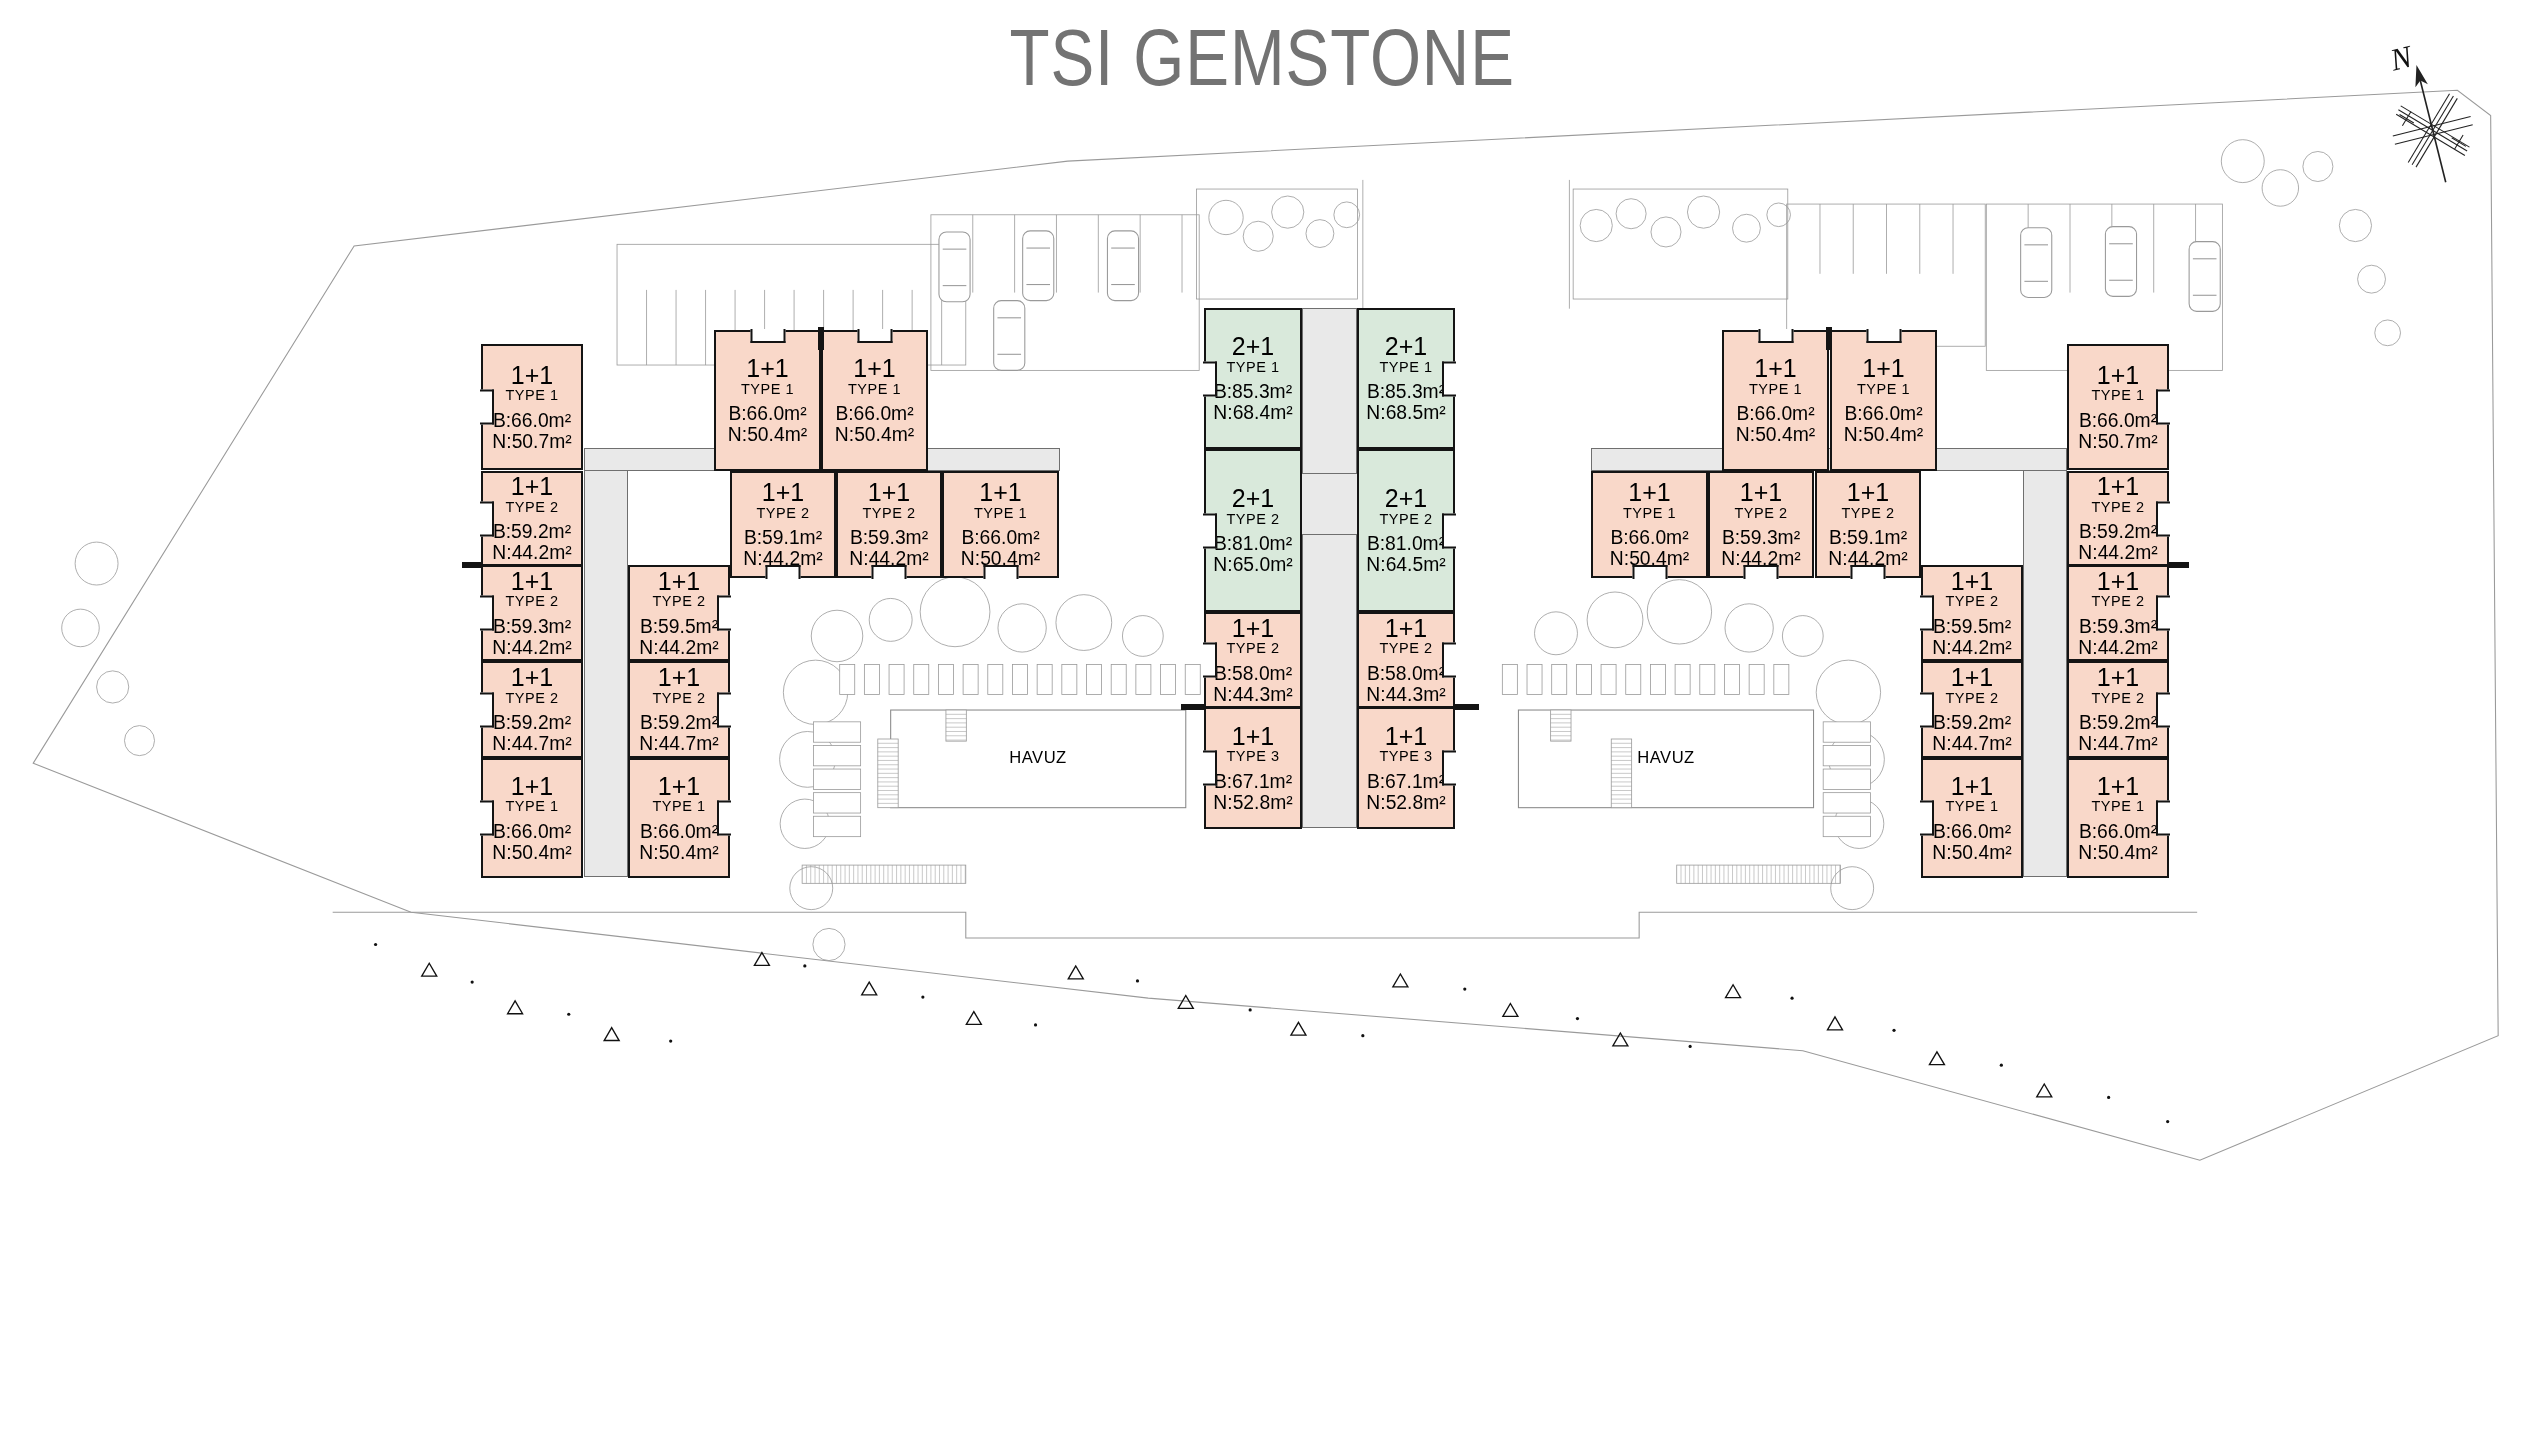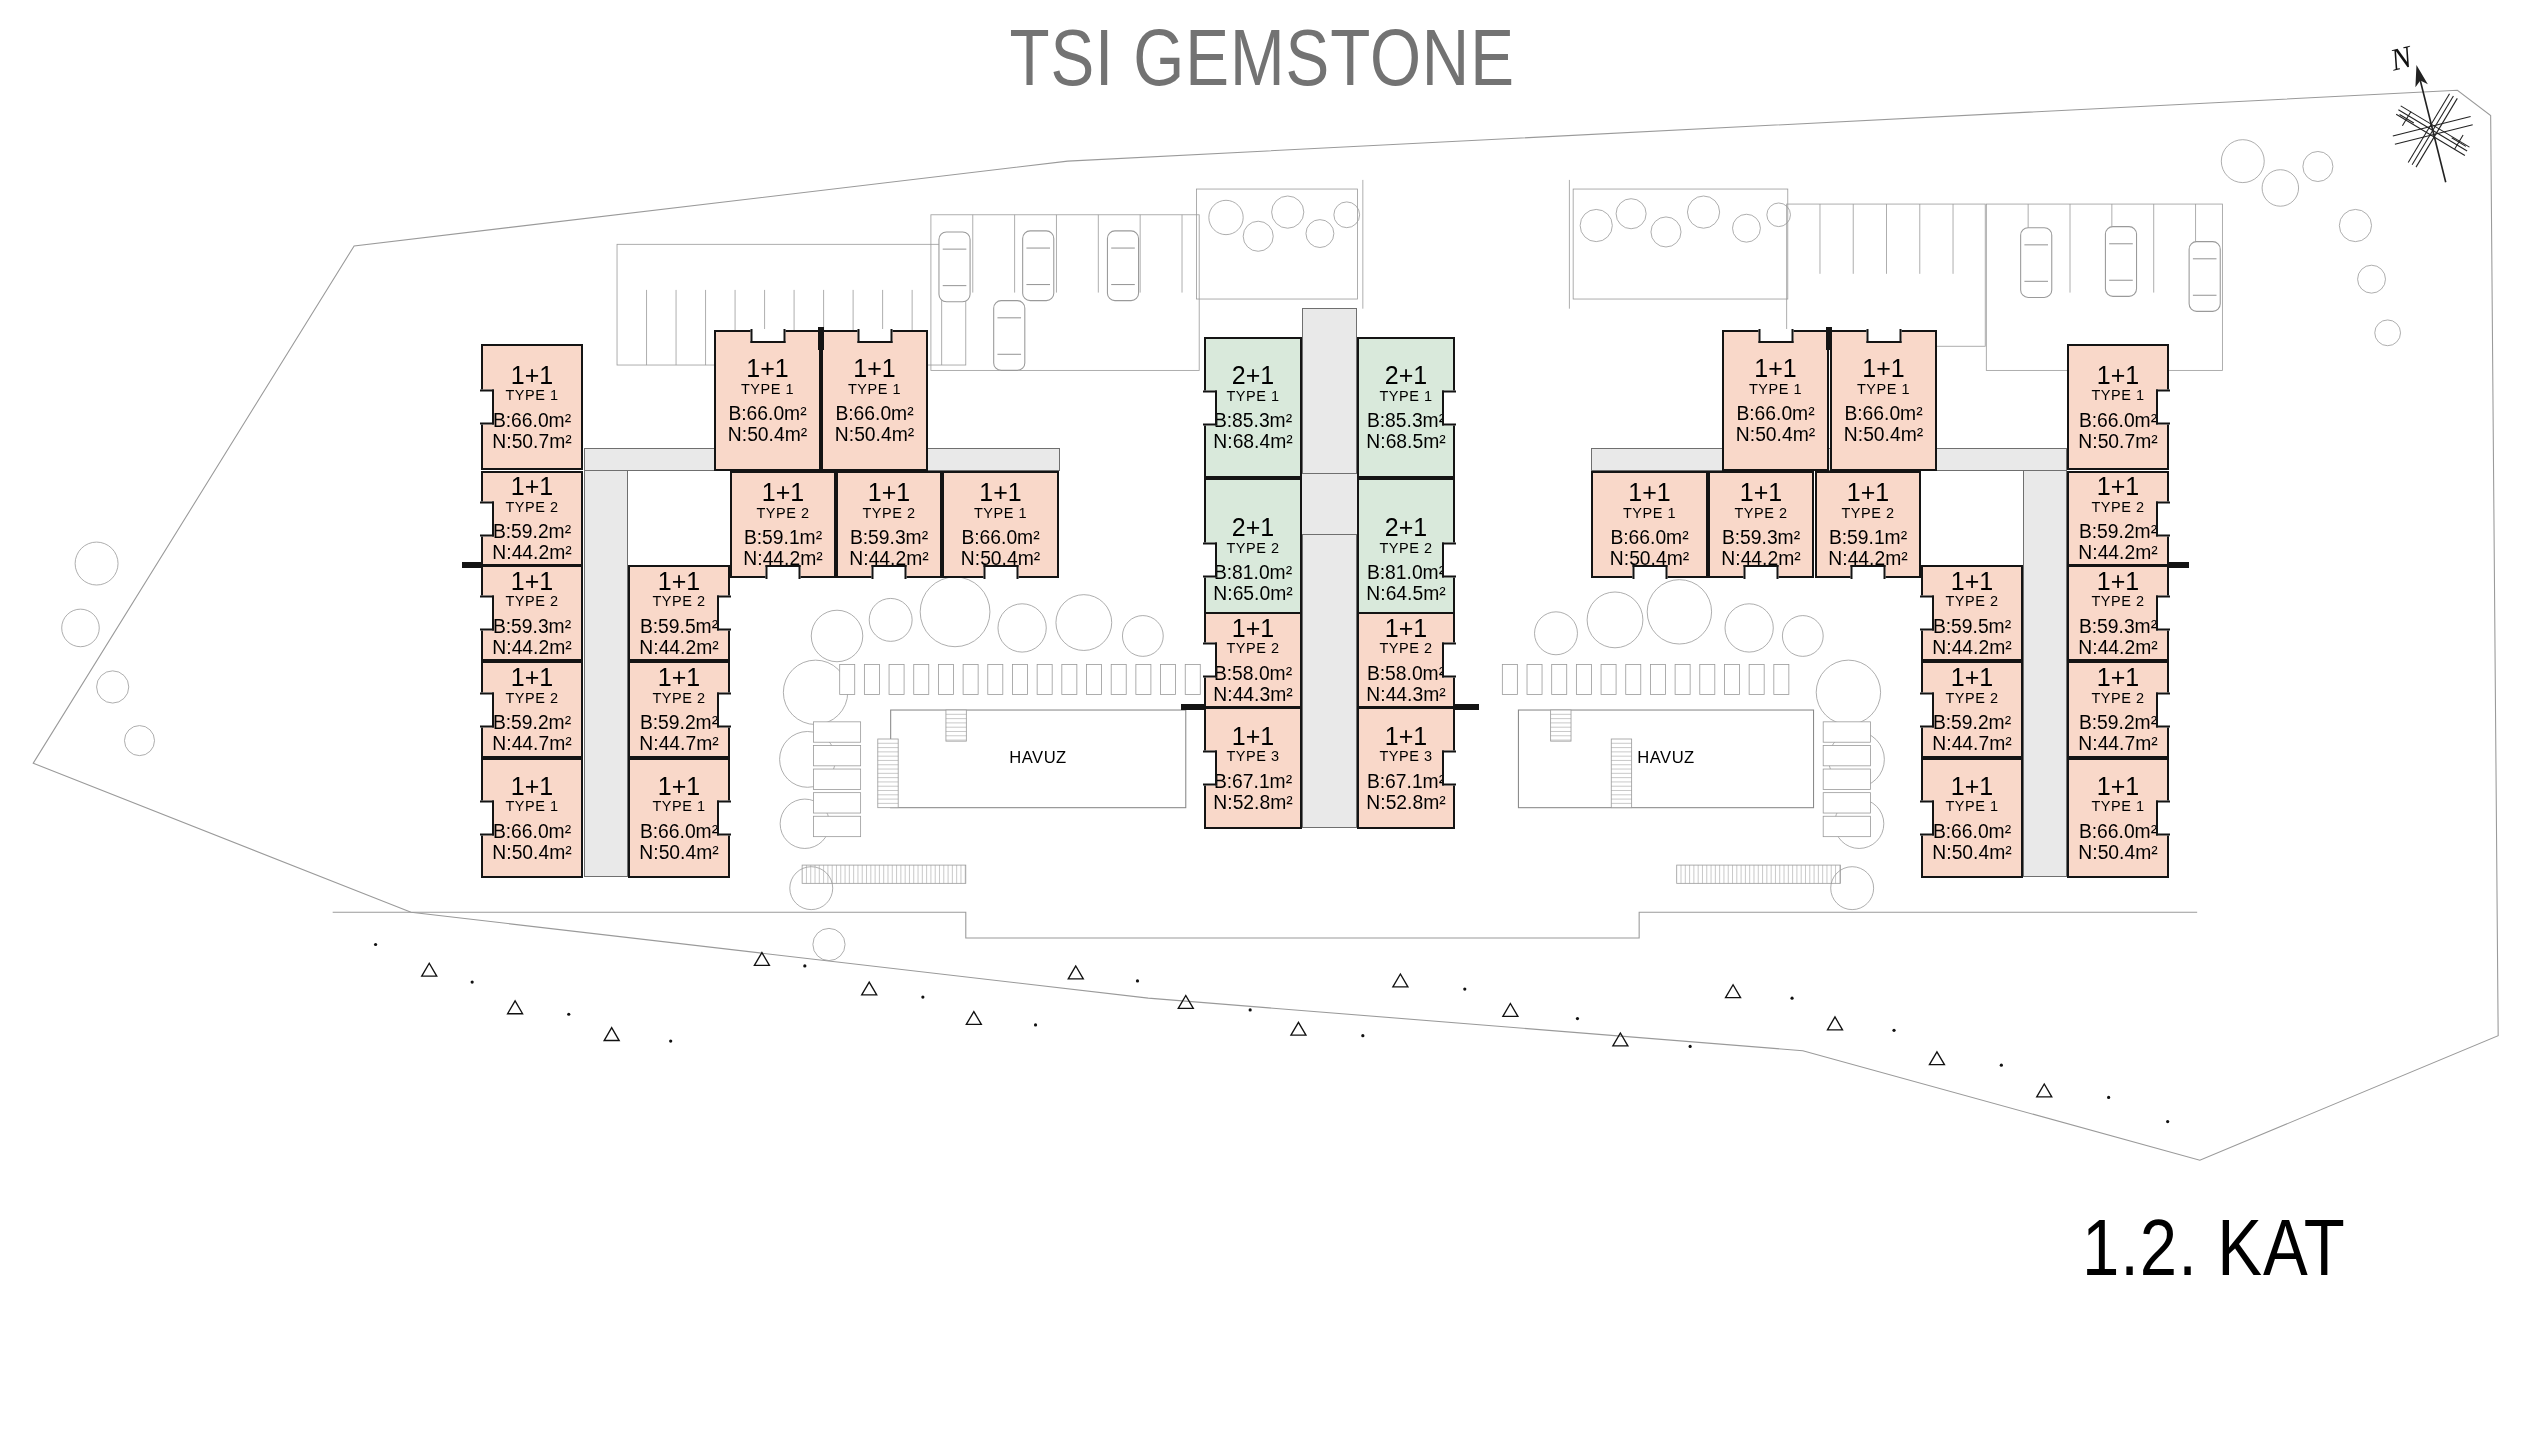--- a/index.html
+++ b/index.html
@@ -7,38 +7,37 @@
   #bg{position:absolute;left:0;top:0;z-index:0;}
   #title{position:absolute;top:11.8px;left:0;width:100%;text-align:center;font-size:80px;color:#737373;z-index:6;white-space:nowrap;}
   #title span{display:inline-block;transform:scaleX(0.82);letter-spacing:1.1px;}
   #floor{position:absolute;left:2082px;top:1202px;font-size:79px;color:#000;z-index:6;white-space:nowrap;}
   #floor span{display:inline-block;transform:scaleX(0.85);transform-origin:left center;letter-spacing:1.1px;}
   #compass{position:absolute;left:2371px;top:38px;z-index:6;}
   .corridor{position:absolute;background:#e9e9e9;border:1.1px solid #6f6f6f;box-sizing:border-box;z-index:1;}
   .unit{position:absolute;box-sizing:border-box;border:2.7px solid #141414;display:flex;flex-direction:column;
         align-items:center;justify-content:center;text-align:center;z-index:2;color:#000;}
   .unit.pink{background:#f9d8c9;}
-  .unit.green{background:#d9e9db;margin-top:29px;}
+  .unit.green{background:#d9e9db;}
   .u-name{font-size:25px;line-height:1.05;}
   .u-type{font-size:14.5px;line-height:1.1;letter-spacing:0.5px;margin-bottom:5.4px;text-align:right;}
   .u-area{font-size:19.3px;line-height:1.1;}
   .notch{position:absolute;background:#ffffff;box-sizing:border-box;z-index:3;}
   .notch.left{left:-2.7px;top:50%;transform:translateY(-50%);width:14px;height:35px;border:2.7px solid #141414;border-left:none;}
   .notch.right{right:-2.7px;top:50%;transform:translateY(-50%);width:14px;height:35px;border:2.7px solid #141414;border-right:none;}
   .notch.top{top:-2.7px;left:50%;transform:translateX(-50%);width:35px;height:14px;border:2.7px solid #141414;border-top:none;}
   .notch.bottom{bottom:-2.7px;left:50%;transform:translateX(-50%);width:35px;height:14px;border:2.7px solid #141414;border-bottom:none;}
   .stub{position:absolute;background:#141414;z-index:4;}
   .pool-label{position:absolute;transform:translate(-50%,-50%);font-size:16.6px;letter-spacing:0.5px;color:#000;z-index:2;}
 </style>
 </head>
 <body>
 
 <div id="plan">
   <div id="title"><span>TSI GEMSTONE</span></div>
-  <div id="floor"><span>1.2. KAT</span></div>
   <svg id="compass" width="123" height="156" viewBox="0 0 230 290">
     <g transform="rotate(-14 115 170)" stroke="#222" fill="none">
       <line x1="115" y1="272" x2="115" y2="68" stroke-width="3"></line>
       <path d="M115 46 L103 86 L115 76 L127 86 Z" fill="#222" stroke="none"></path>
       <g stroke-width="2">
         <line x1="62" y1="119" x2="168" y2="225"></line>
         <line x1="68" y1="113" x2="174" y2="219"></line>
         <line x1="56" y1="126" x2="162" y2="232"></line>
         <line x1="62" y1="225" x2="168" y2="119"></line>
         <line x1="68" y1="231" x2="174" y2="125"></line>

